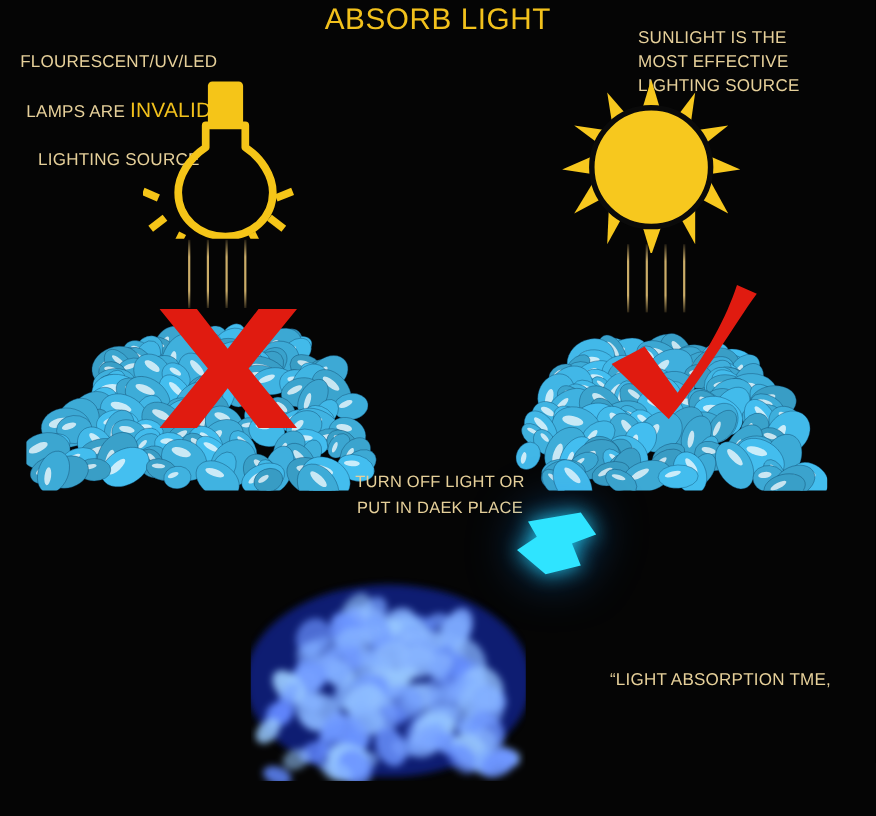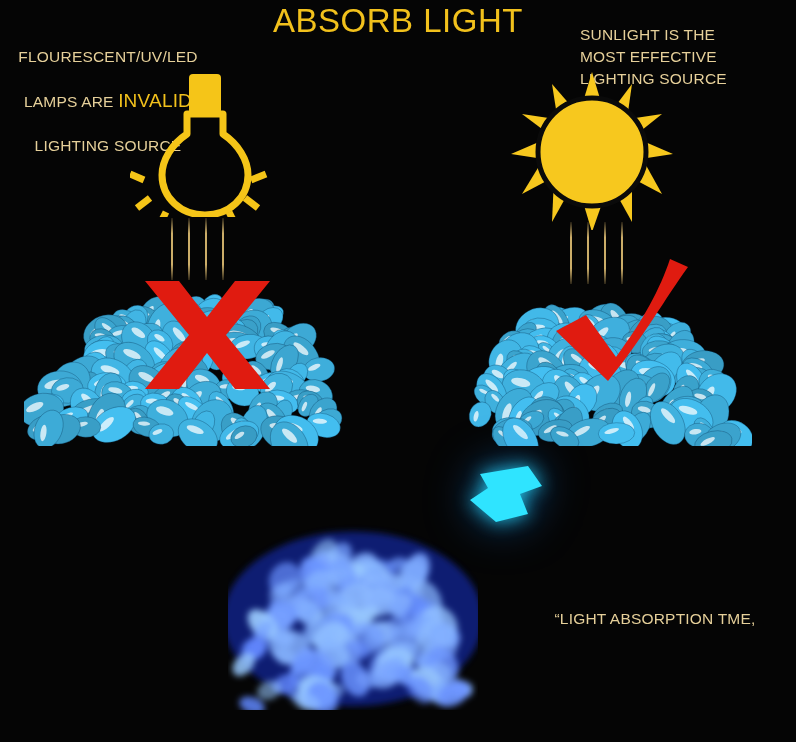--- a/index.html
+++ b/index.html
@@ -16,21 +16,21 @@
     font-family: "Liberation Sans", sans-serif;
   }
 
   
   .title {
     position: absolute;
     left: 0; right: 0;
     top: 2px;
     text-align: center;
     color: #f2c11c;
-    font-size: 33px;
+    font-size: 27px;
     letter-spacing: 0.5px;
     font-weight: 400;
   }
   .caption {
     position: absolute;
     color: #e6d09a;
     font-size: 15.5px;
     line-height: 22px;
     letter-spacing: 0.2px;
     white-space: pre-line;
@@ -1369,20 +1369,22 @@
       <polygon points="0,0 34,0 62,36 90,0 125,0 81,54 125,108 90,108 62,72 34,108 0,108 44,54" fill="#e01b10"></polygon>
     </svg>
   </div>
 
   <div class="mark-check">
     <svg viewBox="0 0 140 128" width="140" height="128">
       <path d="M118 6 C108 36 92 66 64 104 L34 62 L4 78 L56 128 C92 84 114 44 136 14 Z" fill="#e01b10"></path>
     </svg>
   </div>
 
+  <div class="caption cap-mid">TURN OFF LIGHT OR
+PUT IN DAEK PLACE</div>
 
   <div class="arrow-cyan">
     <svg viewBox="0 0 78 62" width="78" height="62">
       <polygon points="62,2 76,22 54,30 62,50 30,58 4,36 22,24 14,10" fill="#2fe4ff"></polygon>
     </svg>
   </div>
 
   <div class="pile pile-glow">
     <svg viewBox="0 0 250 190" width="250" height="190" id="svg-pile-glow">
         <defs>

